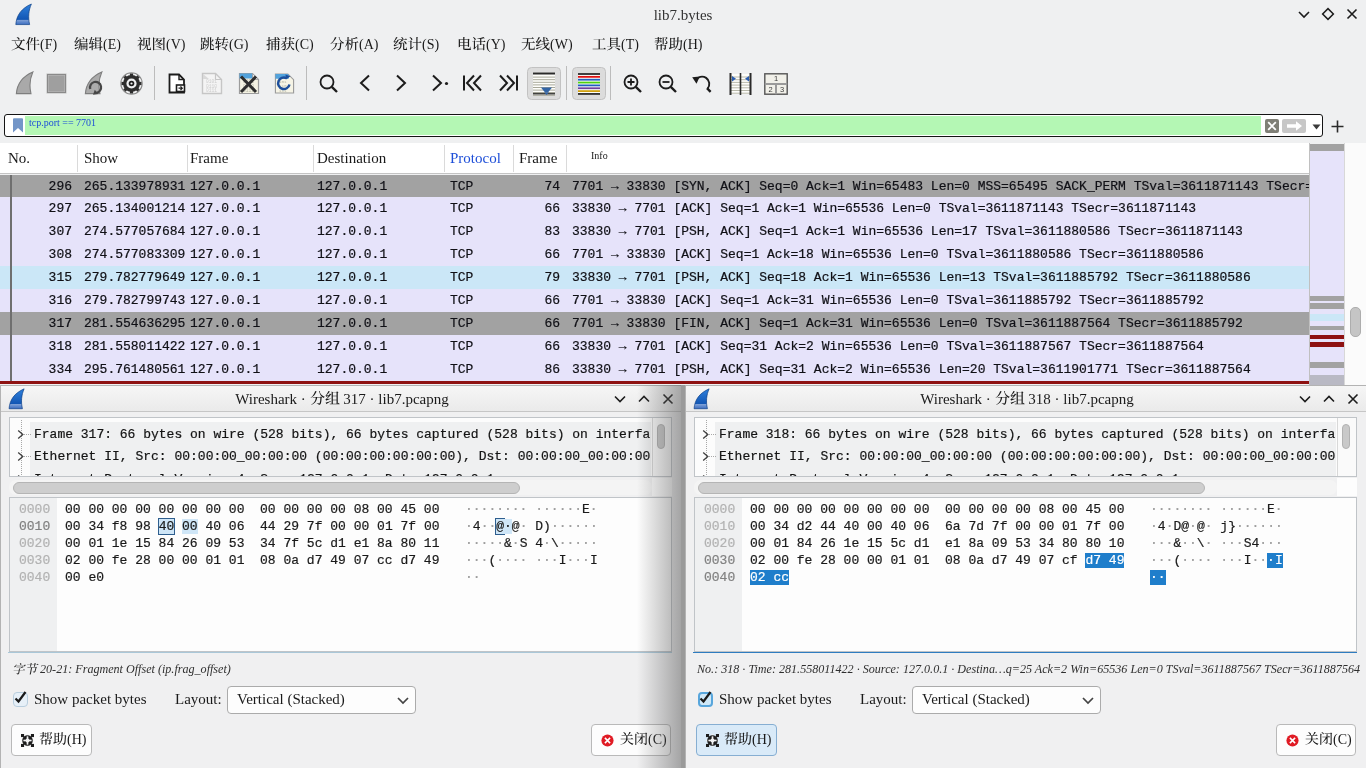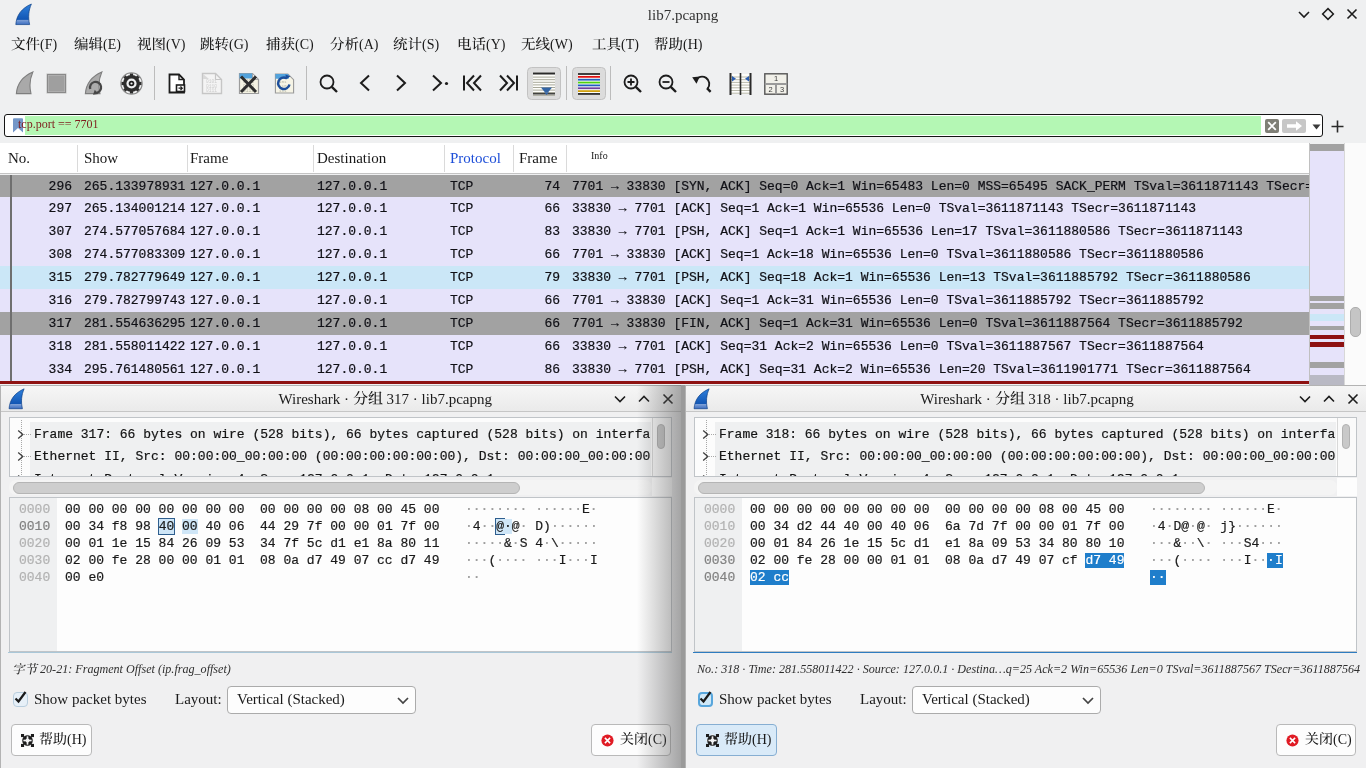--- a/index.html
+++ b/index.html
@@ -46,21 +46,21 @@
       <defs>
         <linearGradient id="fg" x1="0" y1="0" x2="0" y2="1">
           <stop offset="0" stop-color="#2f81dd"></stop>
           <stop offset="0.75" stop-color="#1256b4"></stop>
           <stop offset="0.78" stop-color="#7d9fd6"></stop>
           <stop offset="1" stop-color="#3a6cc0"></stop>
         </linearGradient>
       </defs>
       <path d="M21,1 C9.5,6 4,14 3.2,24.5 L19,24.5 C17,16 17.9,8 21,1 Z" fill="url(#fg)" stroke="#0c3f86" stroke-width="0.8"></path>
     </svg></div>
-<div class="a" style="left:583px;top:7px;width:200px;text-align:center;font-size:15px;color:#333">lib7.pcapng</div>
+<div class="a" style="left:583px;top:7px;width:200px;text-align:center;font-size:15px;color:#333">lib7.bytes</div>
 <svg class="a" style="left:1297px;top:9px" width="14" height="10" viewBox="0 0 14 10">
     <polyline points="2,3 7,8 12,3" fill="none" stroke="#1c1c1c" stroke-width="1.6"></polyline>
   </svg>
 <svg class="a" style="left:1321px;top:7px" width="14" height="14" viewBox="0 0 14 14">
     <rect x="3.2" y="3.2" width="7.6" height="7.6" fill="none" stroke="#1c1c1c" stroke-width="1.5" transform="rotate(45 7 7)"></rect>
   </svg>
 <svg class="a" style="left:1345px;top:7px" width="14" height="14" viewBox="0 0 14 14">
     <path d="M2.5,2.5 L11.5,11.5 M11.5,2.5 L2.5,11.5" stroke="#1c1c1c" stroke-width="1.6"></path>
   </svg>
 <div class="a" style="left:11px;top:37px;font-size:14px;color:#1a1a1a"><svg width="29" height="14.5" viewBox="0 0 29 14.5" style="vertical-align:-2.3px;">
@@ -292,21 +292,21 @@
         <text x="10" y="8.4">1</text>
         <text x="4.5" y="19.2">2</text>
         <text x="16" y="19.2">3</text>
       </g>
     </svg></div>
 <div class="a" style="left:4px;top:114px;width:1319px;height:23px;background:#fff;border:1.6px solid #141414;border-radius:3px"></div>
 <div class="a" style="left:25px;top:116px;width:1236px;height:19px;background:#b4f7b4"></div>
 <svg class="a" style="left:12px;top:118px" width="12" height="15" viewBox="0 0 12 15">
     <path d="M1,1.2 q0,-1 1,-1 h8 q1,0 1,1 v13.3 l-5,-4.6 l-5,4.6 z" fill="#7396c8"></path>
   </svg>
-<div class="a" style="left:18px;top:117px;font-size:12px;color:#7f1d1d">tcp.port == 7701</div>
+<div class="a" style="left:29px;top:117px;font-size:10px;color:#1d4ed8">tcp.port == 7701</div>
 <div class="a" style="left:1265px;top:119px;width:14px;height:14px;background:#7f7f76;border-radius:2px"></div>
 <svg class="a" style="left:1265px;top:119px" width="14" height="14" viewBox="0 0 14 14">
     <path d="M3.2,3.2 L10.8,10.8 M10.8,3.2 L3.2,10.8" stroke="#fff" stroke-width="1.8"></path>
   </svg>
 <div class="a" style="left:1282px;top:119px;width:24px;height:14px;background:#c7c7c7;border-radius:2px"></div>
 <svg class="a" style="left:1282px;top:119px" width="24" height="14" viewBox="0 0 24 14">
     <path d="M5,5.2 h9 v-3 l6,4.8 l-6,4.8 v-3 h-9 z" fill="#fff"></path>
   </svg>
 <svg class="a" style="left:1312px;top:124px" width="9" height="6" viewBox="0 0 9 6">
     <path d="M0.5,0.5 h8 l-4,5 z" fill="#3a3a3a"></path>
@@ -350,21 +350,21 @@
 <div class="a" style="left:1310px;top:342px;width:34px;height:4.8px;background:#8e1212"></div>
 <div class="a" style="left:1310px;top:361.5px;width:34px;height:6.5px;background:#a2a2a2"></div>
 <div class="a" style="left:1310px;top:374.5px;width:34px;height:10.5px;background:#b9b9c4"></div>
 <div class="a" style="left:1344px;top:143px;width:22px;height:242px;background:#fbfbfb;border-left:1px solid #d8d8d8"></div>
 <div class="a" style="left:1350px;top:307px;width:11px;height:30px;background:#c5c5c5;border:1px solid #adadad;border-radius:5px"></div>
 <div class="a" style="left:0px;top:385px;width:683px;height:383px;background:#f0f0f1;border:1px solid #b3b3b3;border-bottom:none"></div>
 <div class="a" style="left:1px;top:386px;width:681px;height:26px;background:linear-gradient(#f6f6f6,#eaeaea);border-bottom:1px solid #c6c6c6"></div>
 <div class="a" style="left:5px;top:388px"><svg width="23" height="22" viewBox="0 0 24 26">
       <path d="M21,1 C9.5,6 4,14 3.2,24.5 L19,24.5 C17,16 17.9,8 21,1 Z" fill="url(#fg)" stroke="#0c3f86" stroke-width="0.8"></path>
     </svg></div>
-<div class="a" style="left:192px;top:391px;width:300px;text-align:right;font-size:15px;color:#1a1a1a">Wireshark · <svg width="30" height="15" viewBox="0 0 30 15" style="vertical-align:-2.4px;">
+<div class="a" style="left:192px;top:391px;width:300px;text-align:center;font-size:15px;color:#1a1a1a">Wireshark · <svg width="30" height="15" viewBox="0 0 30 15" style="vertical-align:-2.4px;">
       <g fill="#1a1a1a" transform="translate(0,12.6) scale(0.0150,-0.0150)">
         <use href="#c5206" x="0"></use>
         <use href="#c7ec4" x="1000"></use>
       </g>
     </svg> 317 · lib7.pcapng</div>
 <svg class="a" style="left:613px;top:394px" width="14" height="10" viewBox="0 0 14 10">
     <polyline points="2,2.5 7,7.5 12,2.5" fill="none" stroke="#1c1c1c" stroke-width="1.6"></polyline>
   </svg>
 <svg class="a" style="left:637px;top:394px" width="14" height="10" viewBox="0 0 14 10">
     <polyline points="2,7.5 7,2.5 12,7.5" fill="none" stroke="#1c1c1c" stroke-width="1.6"></polyline>

